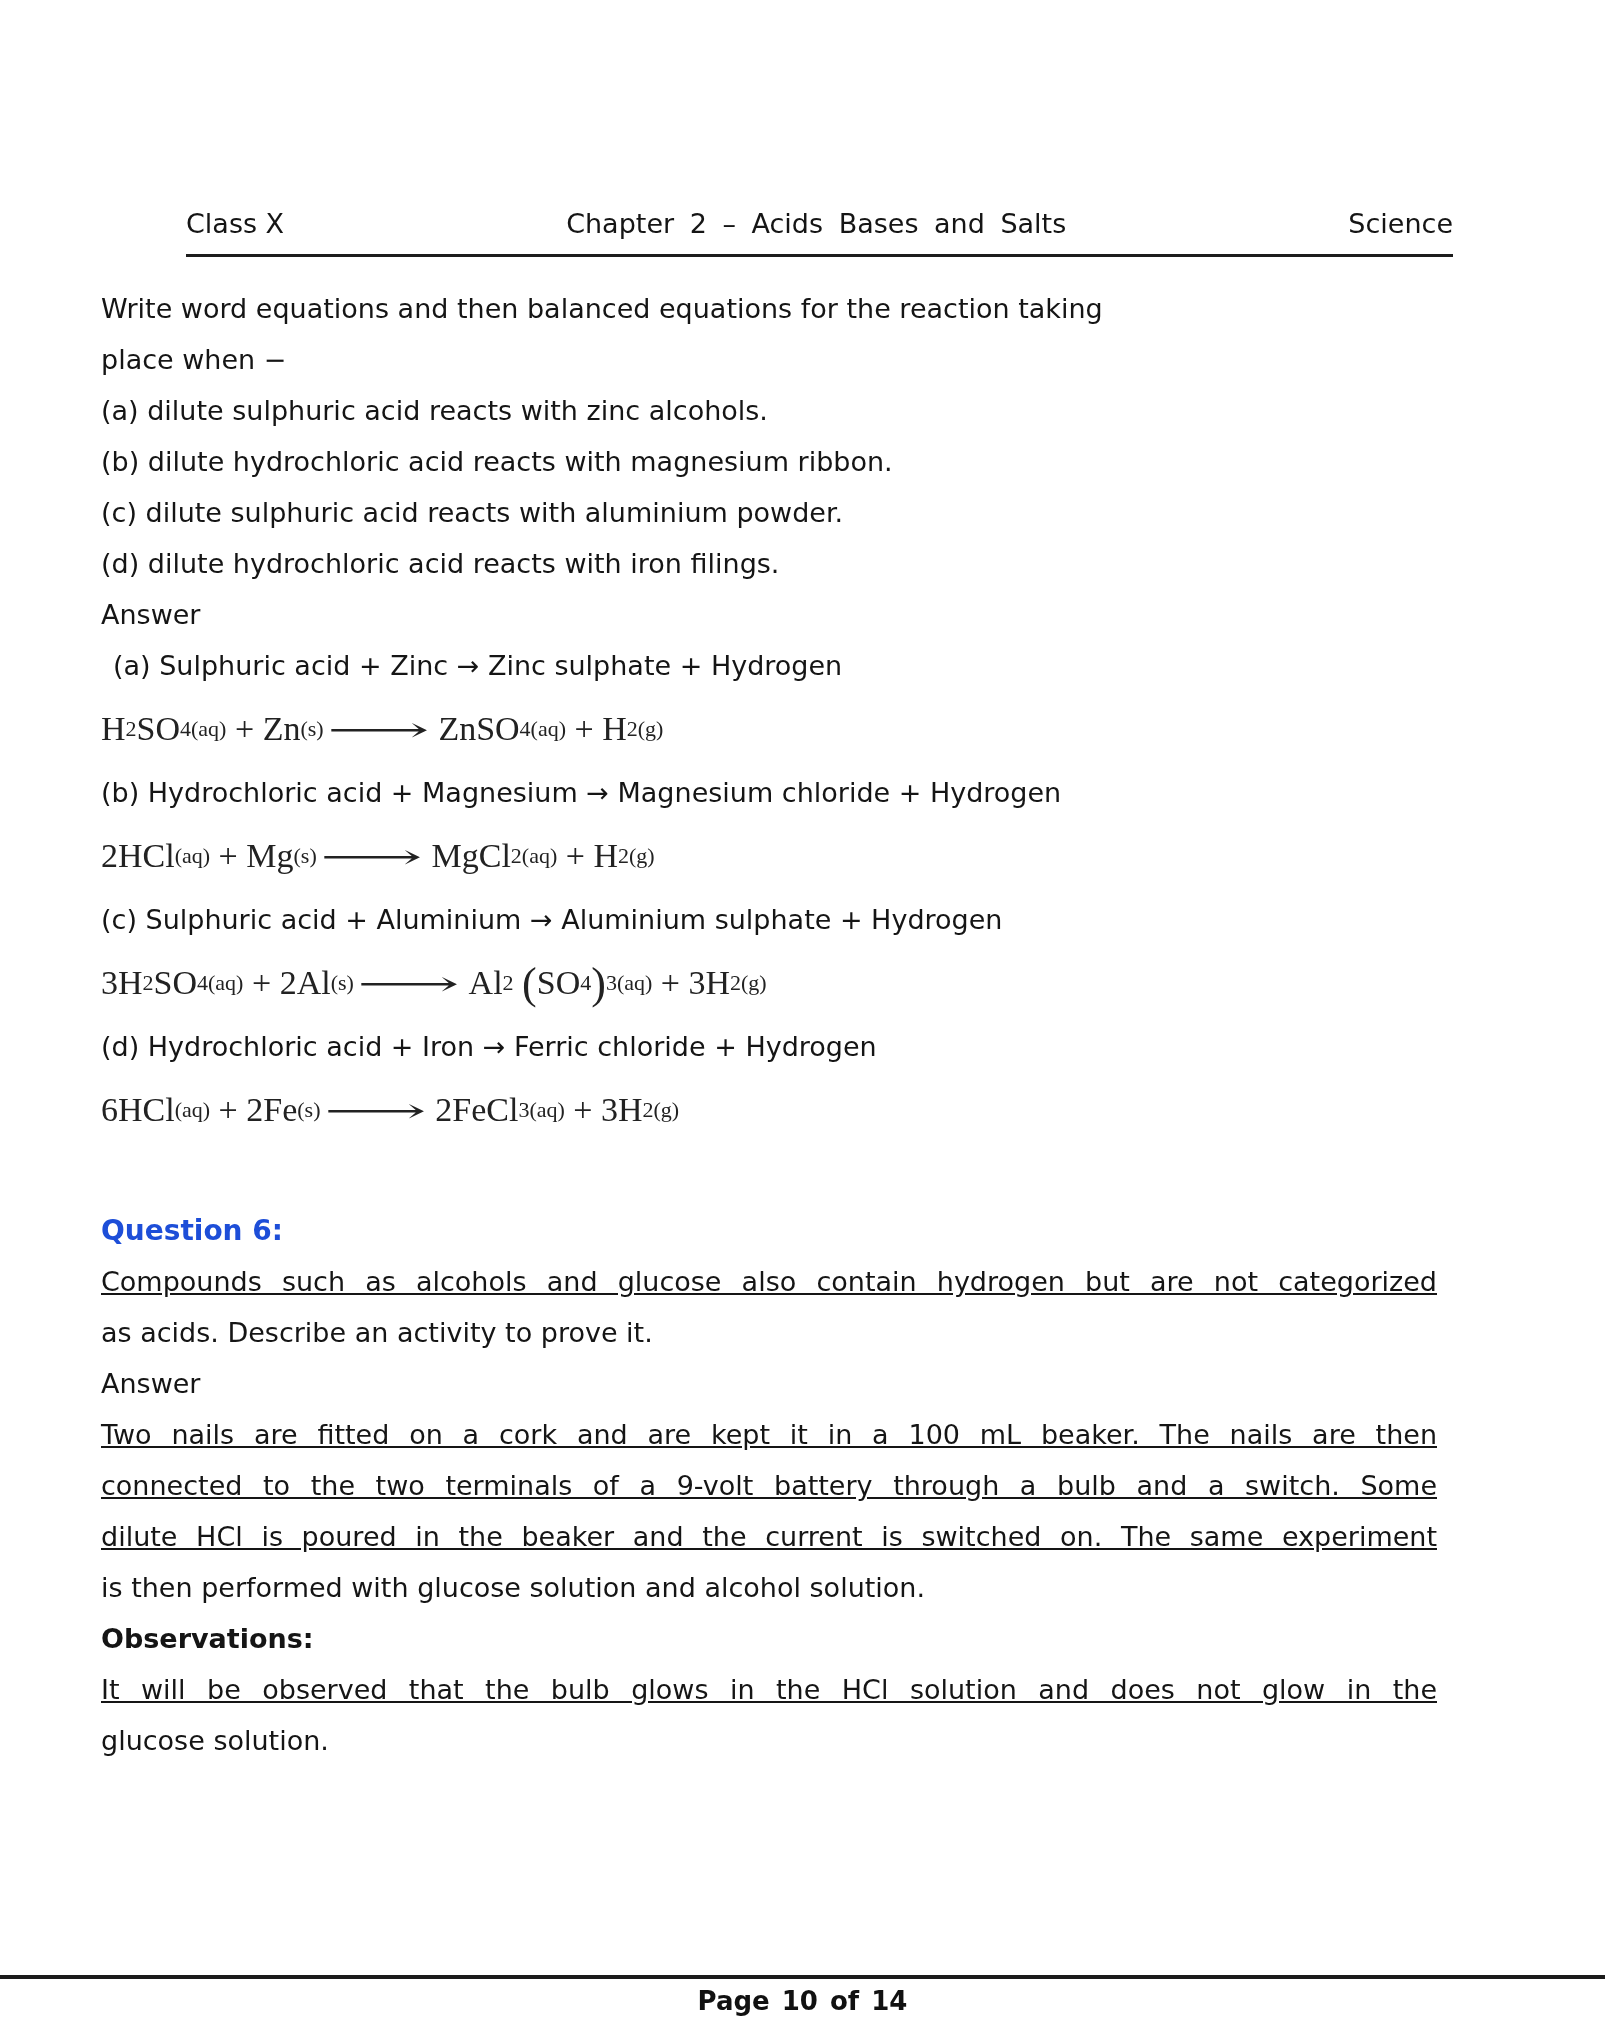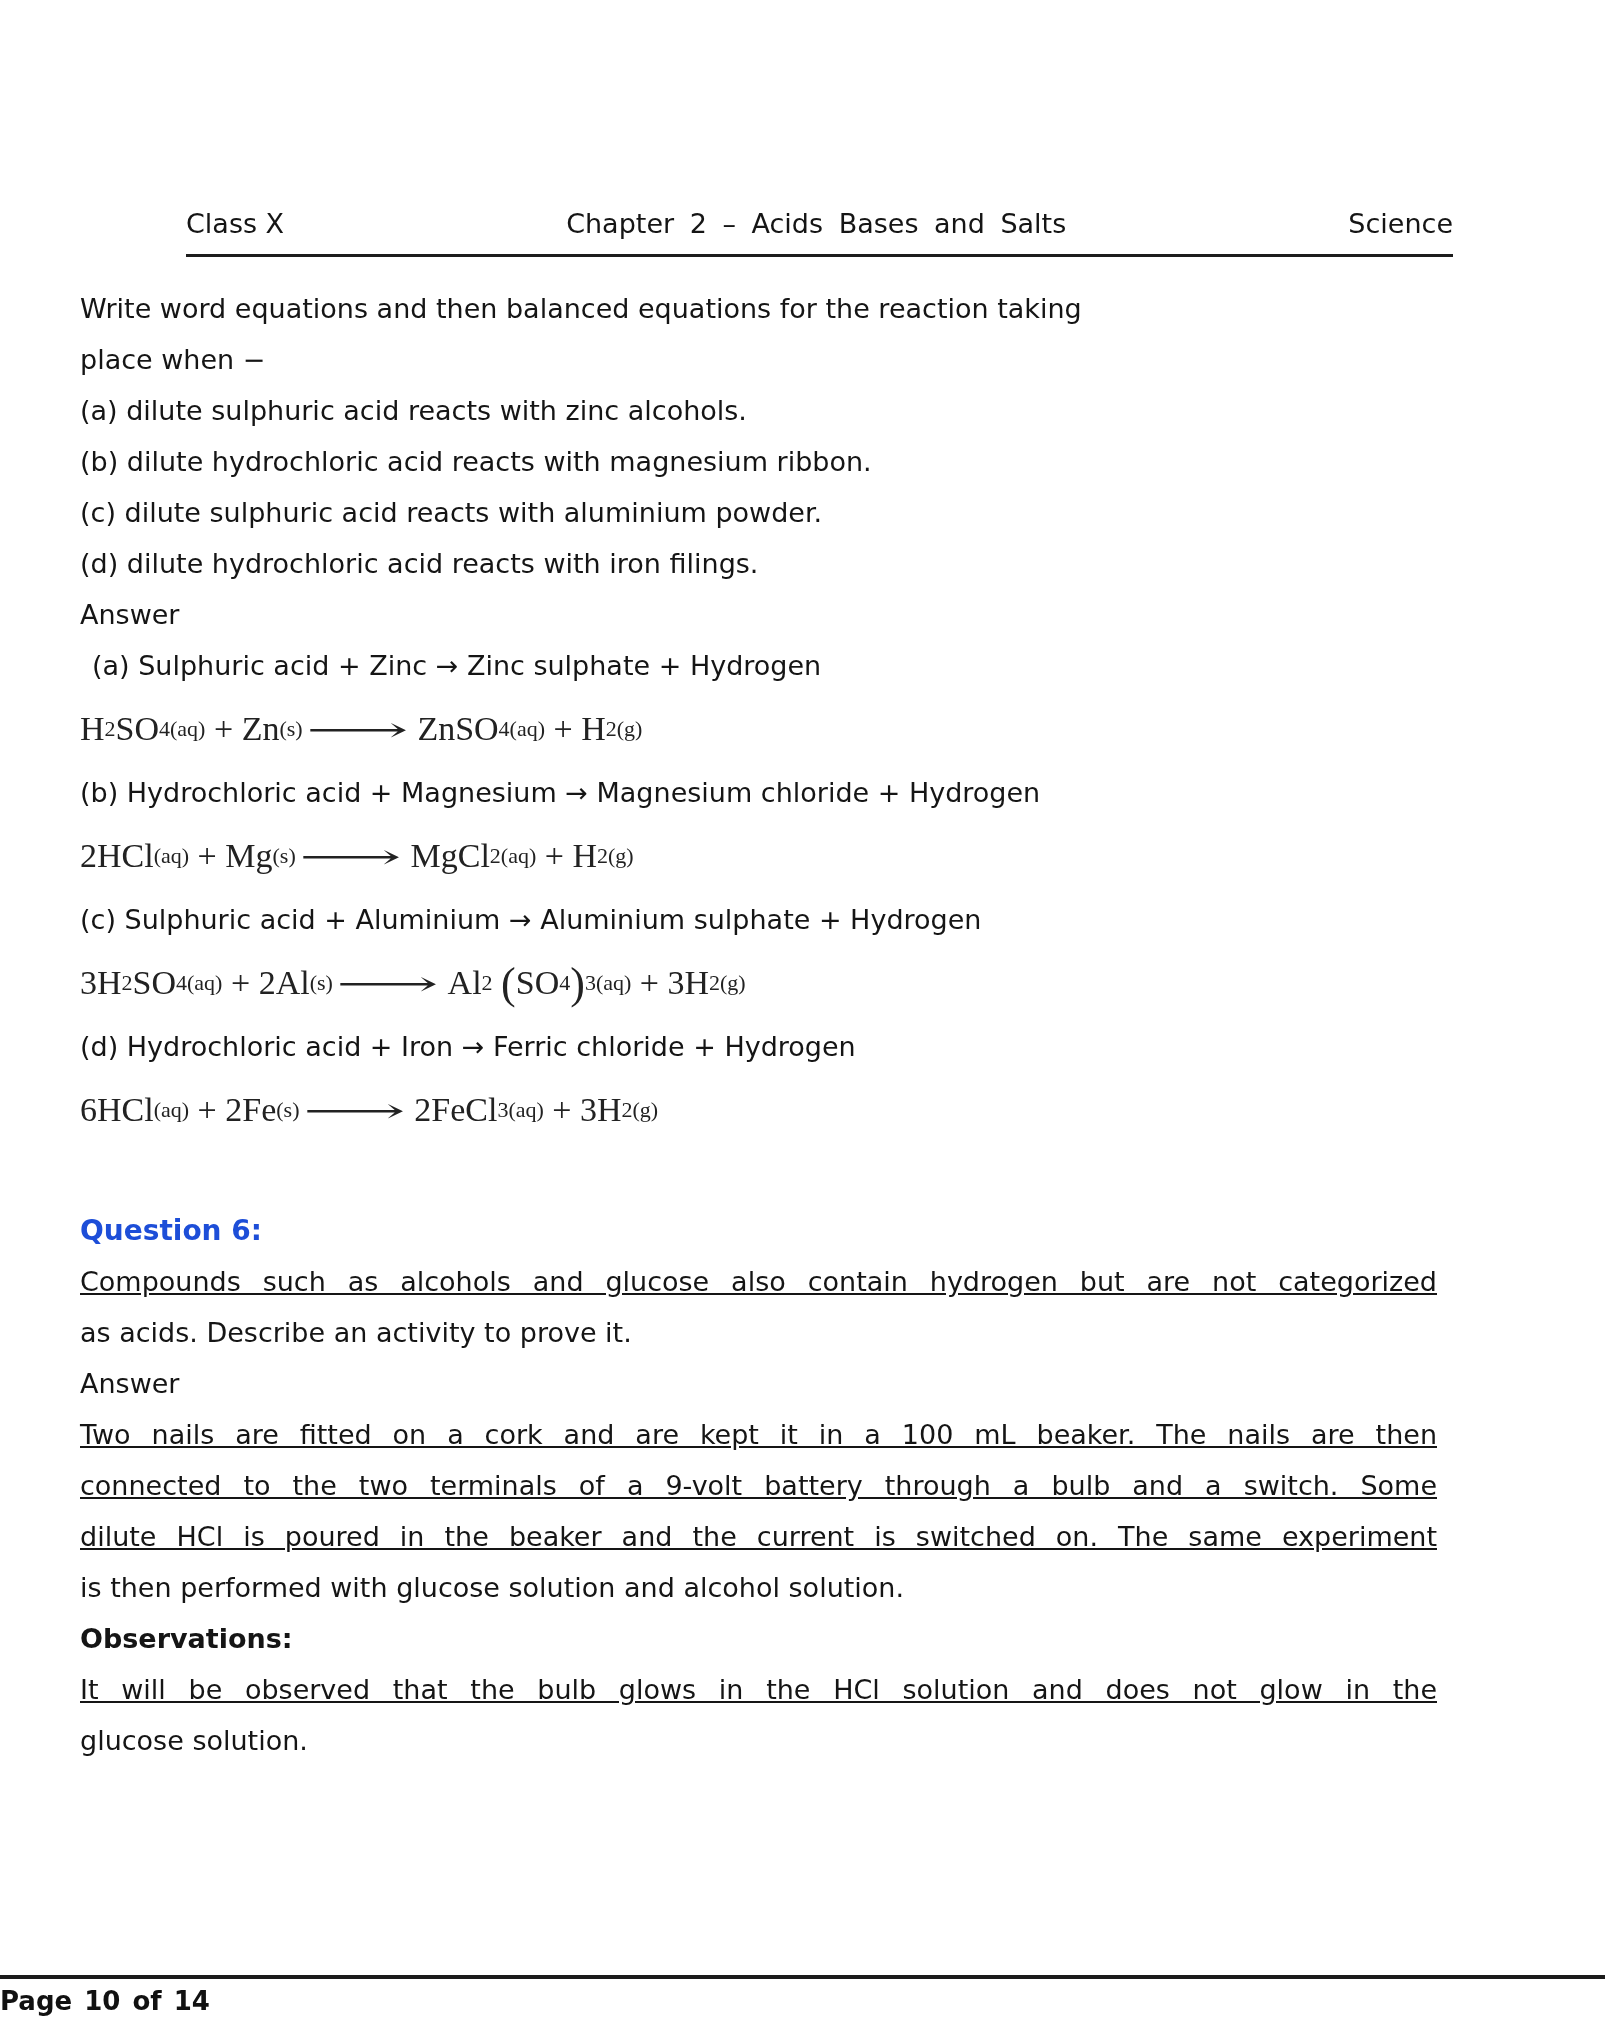--- a/index.html
+++ b/index.html
@@ -20,21 +20,21 @@
     display:flex;
     align-items:baseline;
     font-size:27px;
     line-height:32px;
   }
   .header .h-left{flex:0 0 auto;}
   .header .h-center{flex:1 1 auto;text-align:center;word-spacing:7px;}
   .header .h-right{flex:0 0 auto;text-align:center;}
   
   .content{
-    padding:26px 168px 0 80px;
+    padding:26px 168px 0 101px;
   }
   .line{
     font-size:27px;
     line-height:51px;
     white-space:normal;
   }
   .just{
     text-align:justify;
     text-align-last:justify;
     text-decoration:underline;
@@ -68,21 +68,21 @@
   }
   
   .footer-rule{
     position:absolute;
     left:0;right:0;top:1975px;
     border-top:4px solid #1b1b1b;
   }
   .footer-text{
     position:absolute;
     left:0;right:0;top:1983px;
-    text-align:left;
+    text-align:center;
     font-size:26px;
     font-weight:bold;
     line-height:36px;
     word-spacing:3px;
     color:#111111;
   }
 </style>
 </head>
 <body>
 

